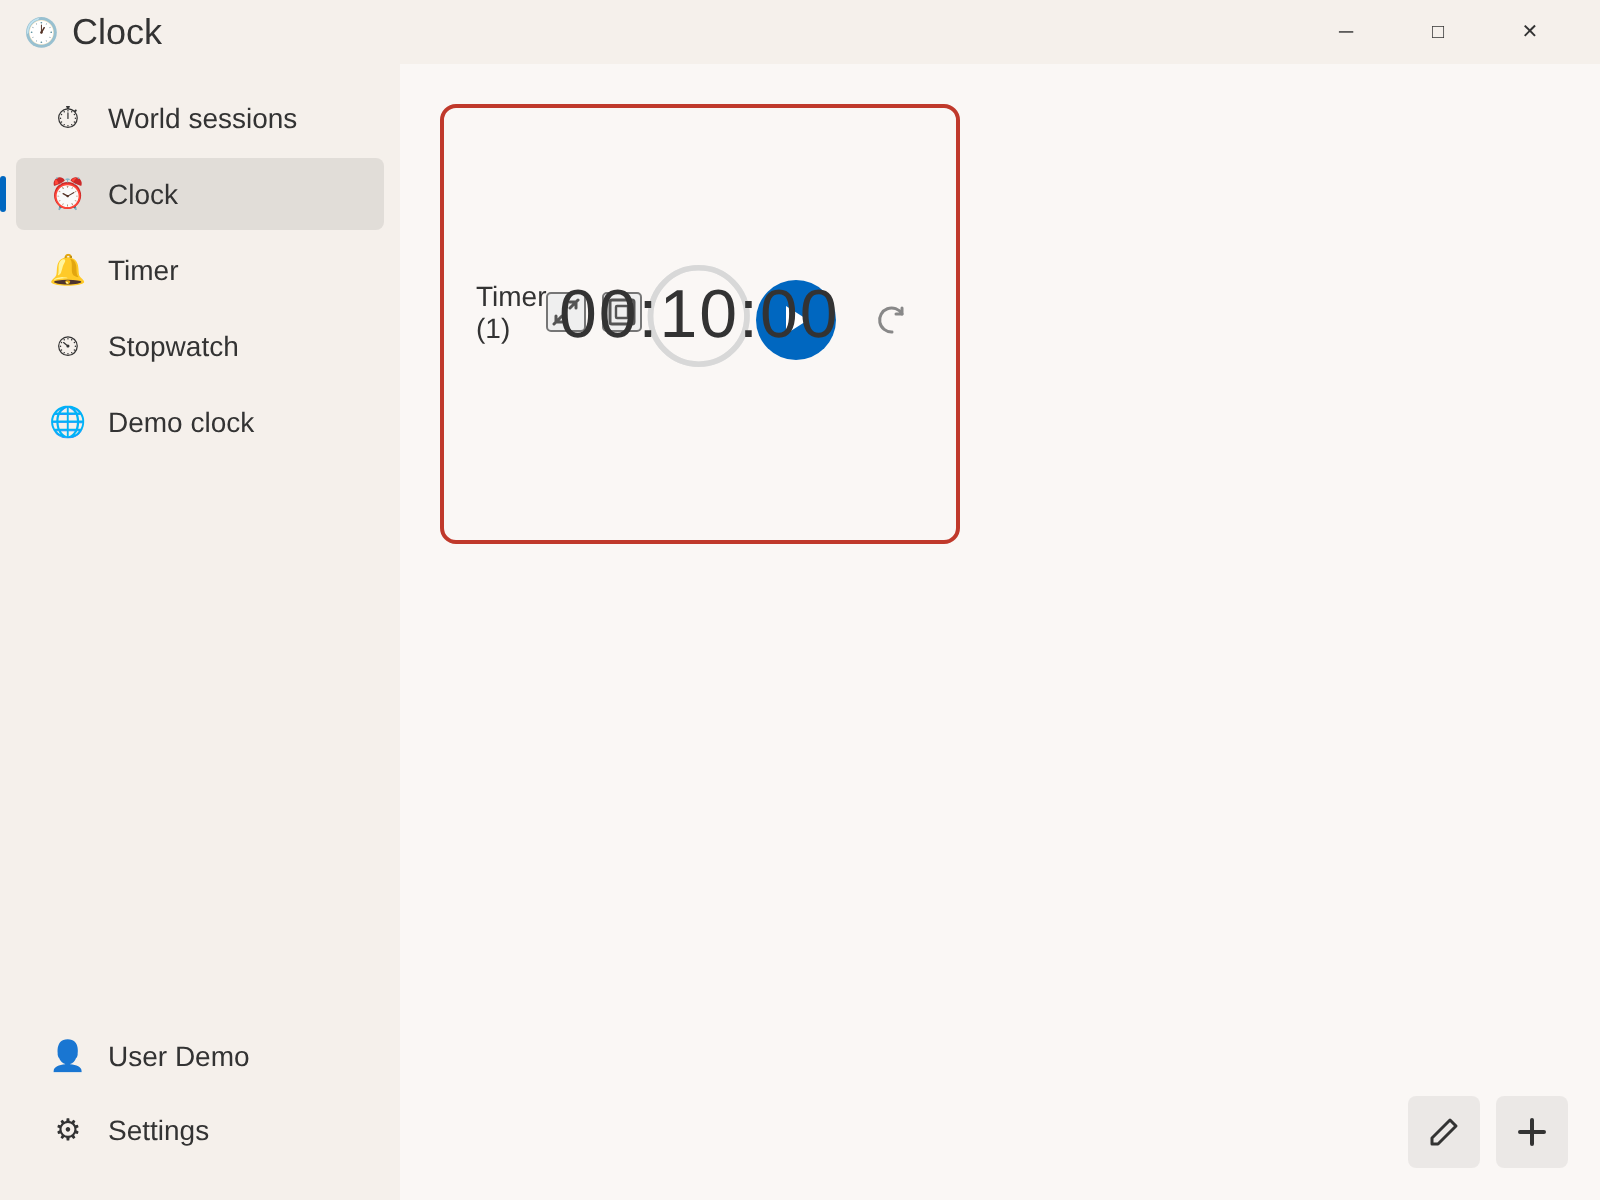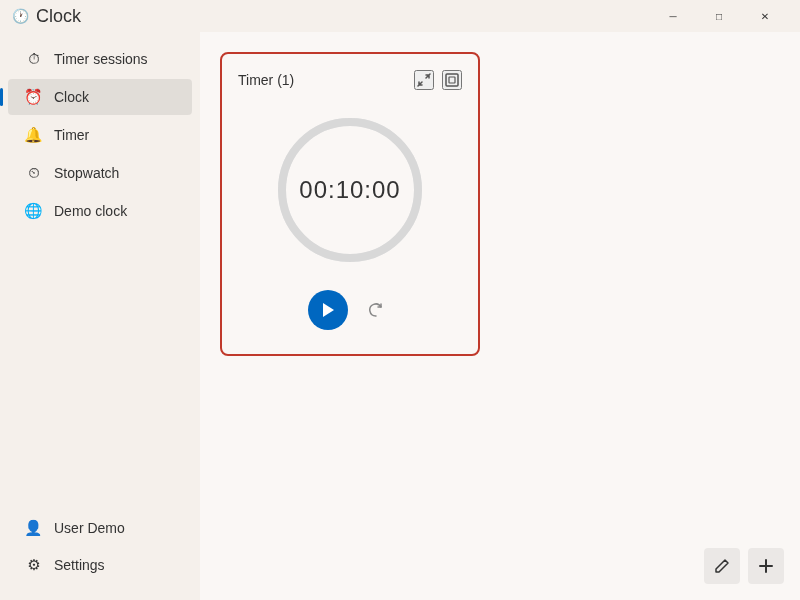--- a/index.html
+++ b/index.html
@@ -131,21 +131,21 @@
     }
 
     
     .timer-card {
       width: 260px;
       border: 2px solid #c0392b;
       border-radius: 8px;
       padding: 16px;
       background: #faf7f5;
       display: flex;
-      flex-direction: column;
+      flex-direction: row;
       align-items: center;
     }
 
     .timer-card-header {
       width: 100%;
       display: flex;
       align-items: center;
       justify-content: space-between;
       margin-bottom: 12px;
     }
@@ -186,21 +186,21 @@
       width: 100%;
       height: 100%;
       transform: rotate(-90deg);
     }
 
     .timer-display {
       position: absolute;
       top: 50%;
       left: 50%;
       transform: translate(-50%, -50%);
-      font-size: 24px;
+      font-size: 34px;
       font-weight: 300;
       color: #333;
       letter-spacing: 1px;
       white-space: nowrap;
     }
 
     
     .timer-controls {
       display: flex;
       align-items: center;
@@ -271,21 +271,21 @@
     <button class="titlebar-btn">□</button>
     <button class="titlebar-btn close">✕</button>
   </div>
 </div>
 
 <div class="app-body">
 
   <nav class="sidebar">
     <div class="nav-item">
       <span class="nav-icon">⏱</span>
-      <span>Timer sessions</span>
+      <span>World sessions</span>
     </div>
     <div class="nav-item active">
       <span class="nav-icon">⏰</span>
       <span>Clock</span>
     </div>
     <div class="nav-item">
       <span class="nav-icon">🔔</span>
       <span>Timer</span>
     </div>
     <div class="nav-item">

